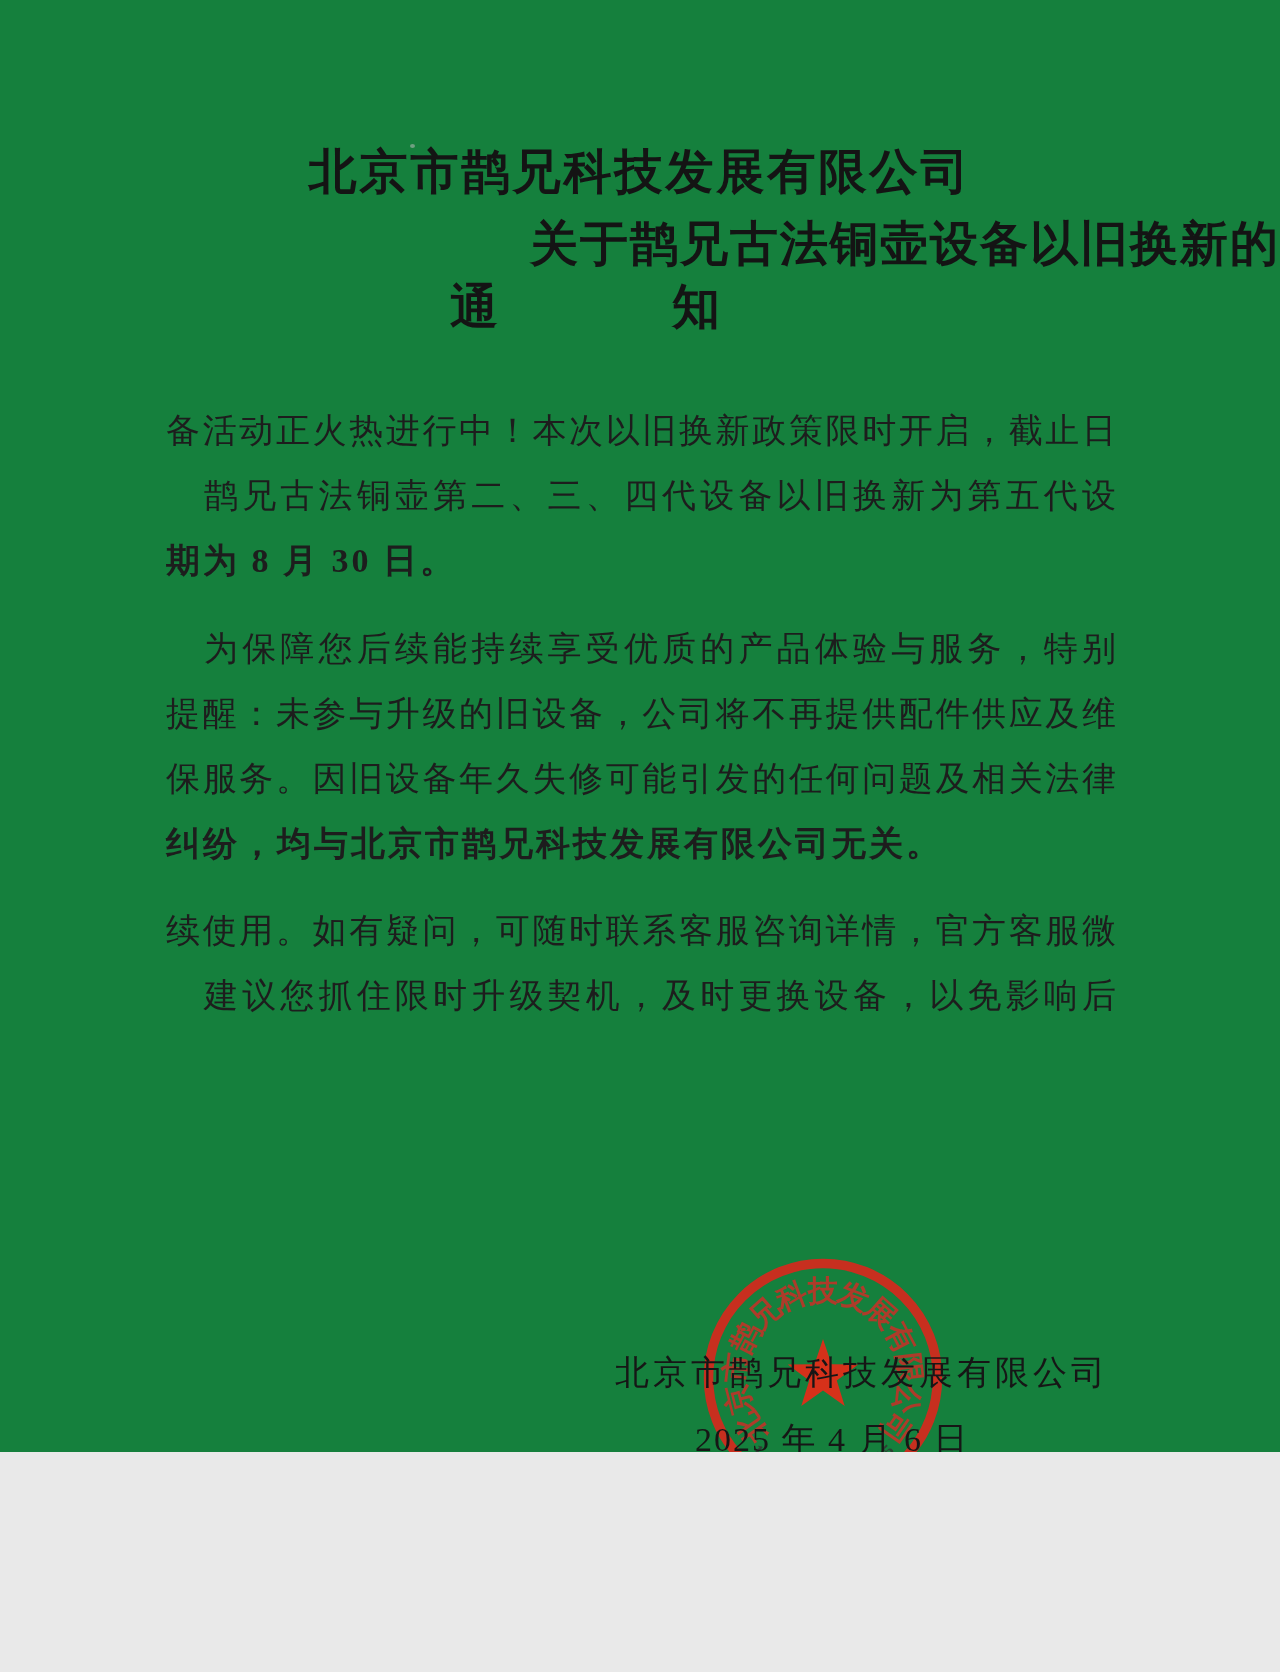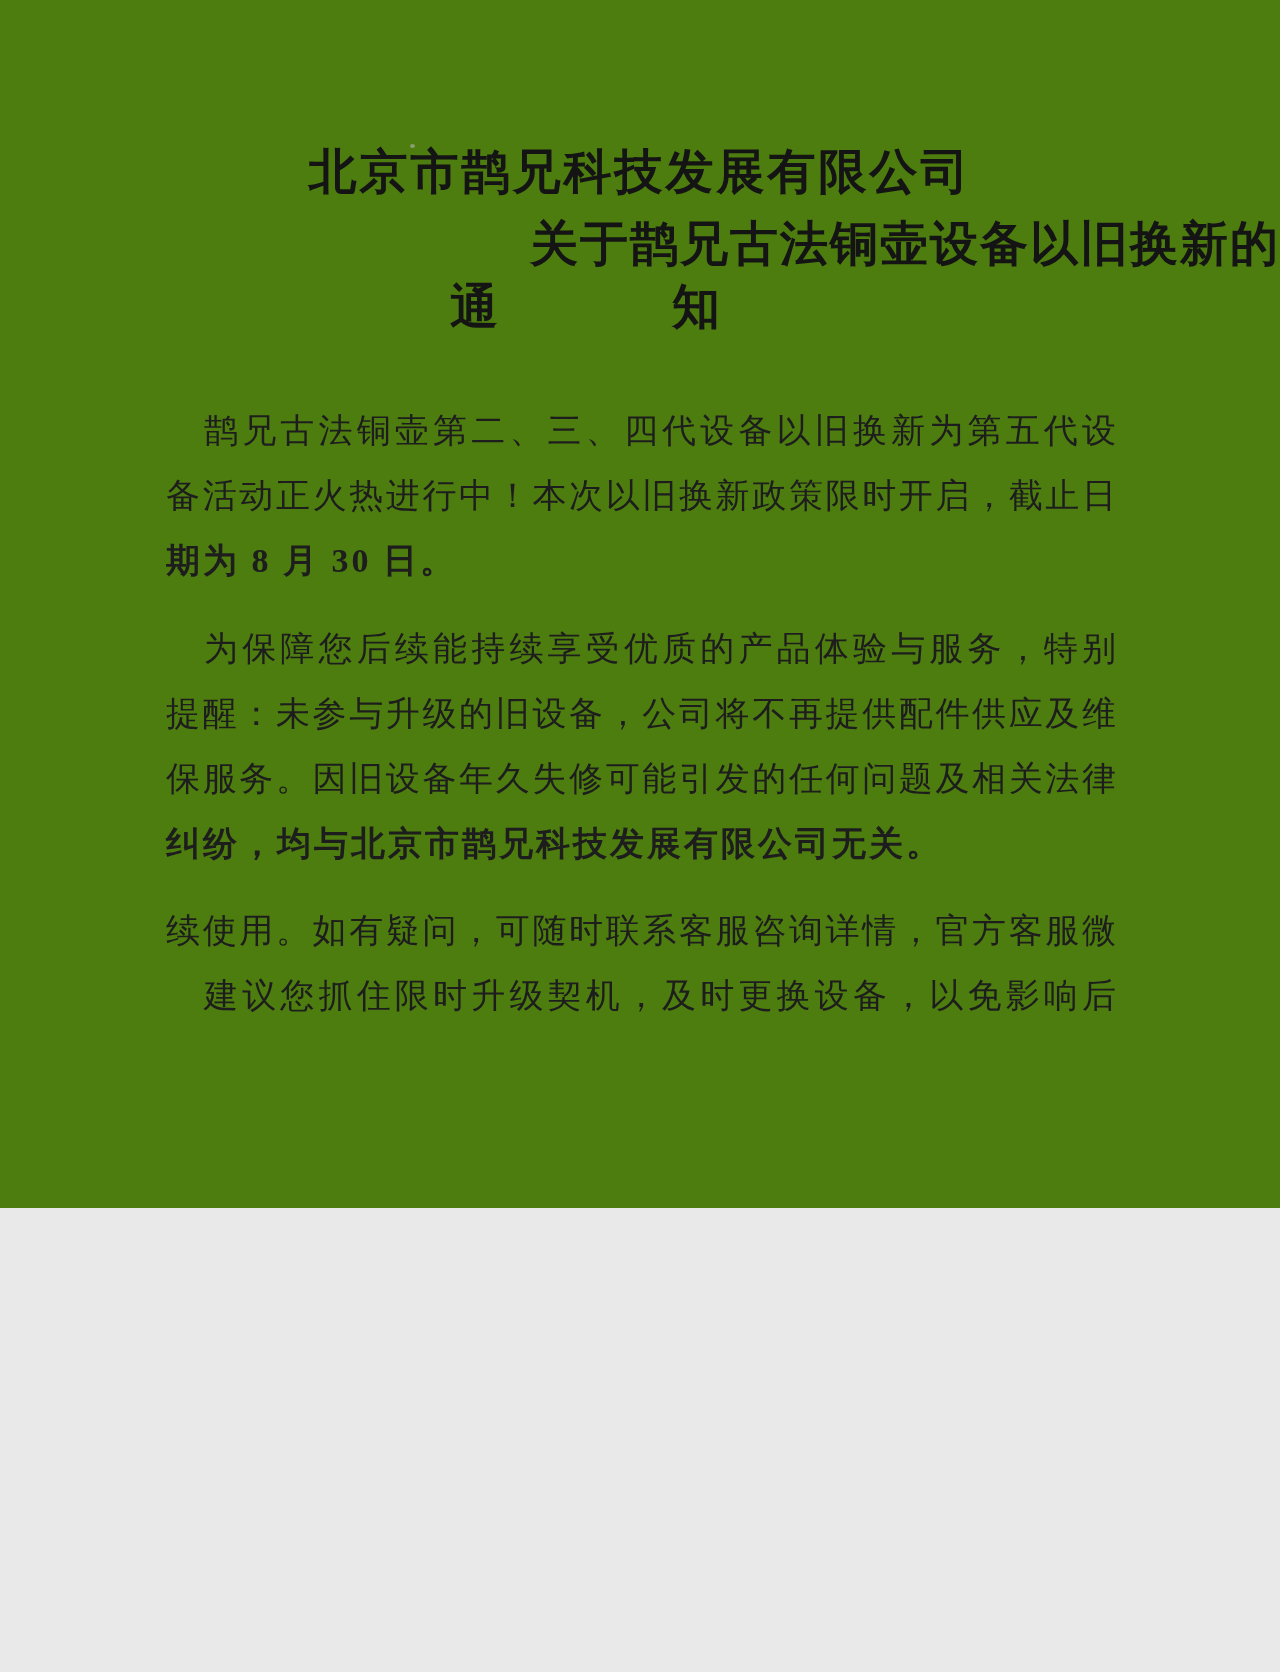--- a/index.html
+++ b/index.html
@@ -1,19 +1,19 @@
 <!DOCTYPE html>
 <html><head>
 <meta charset="utf-8">
 <style>
   html,body{margin:0;padding:0;background:#e9e9e9;}
   .page{
     position:relative;
-    width:1280px;height:1208px;
-    background:#4d7c0f;
+    width:1280px;height:1452px;
+    background:#15803d;
     overflow:hidden;
     font-family:"Liberation Serif","DejaVu Serif",serif;
     color:#1c1c1c;
   }
   .abs{position:absolute;}
   .title-line{
     left:0;width:1280px;
     text-align:center;
     font-weight:bold;
     font-size:48px;line-height:64px;
@@ -58,22 +58,22 @@
   <div class="abs title-line" style="top:140px;">北京市鹊兄科技发展有限公司</div>
 
   <div class="abs title-line" style="top:212px;letter-spacing:2px;text-align:right;">关于鹊兄古法铜壶设备以旧换新的</div>
 
   <div class="abs notice-row" style="top:275px;left:450px;width:270px;">
     <span>通</span>
     <span>知</span>
   </div>
 
   <div class="abs para" style="top:398px;">
+    <div class="b-line">备活动正火热进行中！本次以旧换新政策限时开启，截止日</div>
     <div class="b-line indent">鹊兄古法铜壶第二、三、四代设备以旧换新为第五代设</div>
-    <div class="b-line">备活动正火热进行中！本次以旧换新政策限时开启，截止日</div>
     <div class="b-line last">期为 8 月 30 日。</div>
   </div>
 
   <div class="abs para" style="top:616px;">
     <div class="b-line indent">为保障您后续能持续享受优质的产品体验与服务，特别</div>
     <div class="b-line">提醒：未参与升级的旧设备，公司将不再提供配件供应及维</div>
     <div class="b-line">保服务。因旧设备年久失修可能引发的任何问题及相关法律</div>
     <div class="b-line last">纠纷，均与北京市鹊兄科技发展有限公司无关。</div>
   </div>
 

